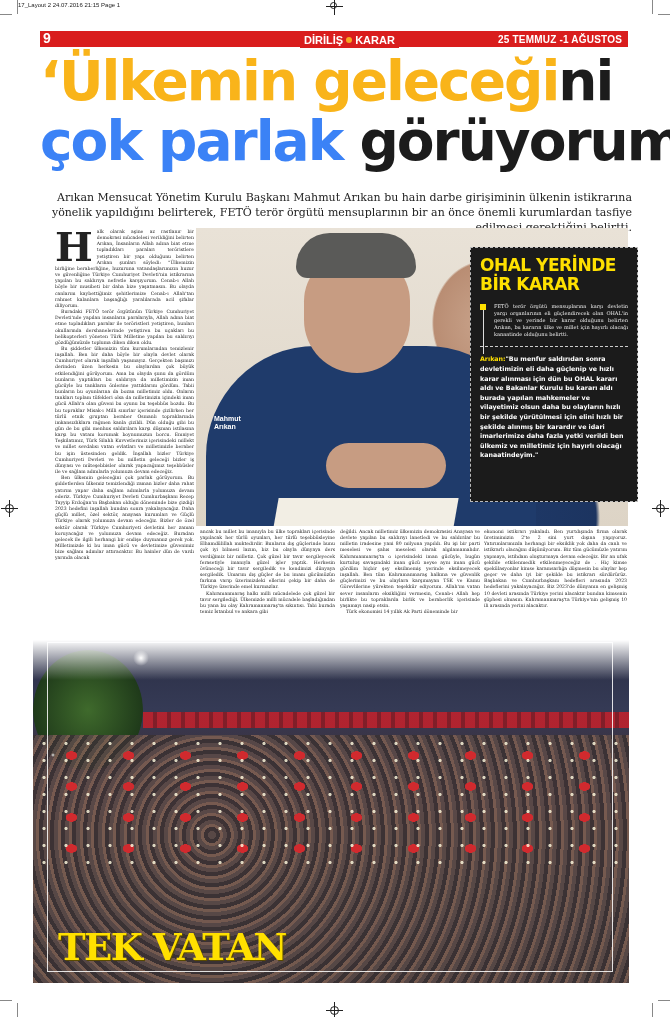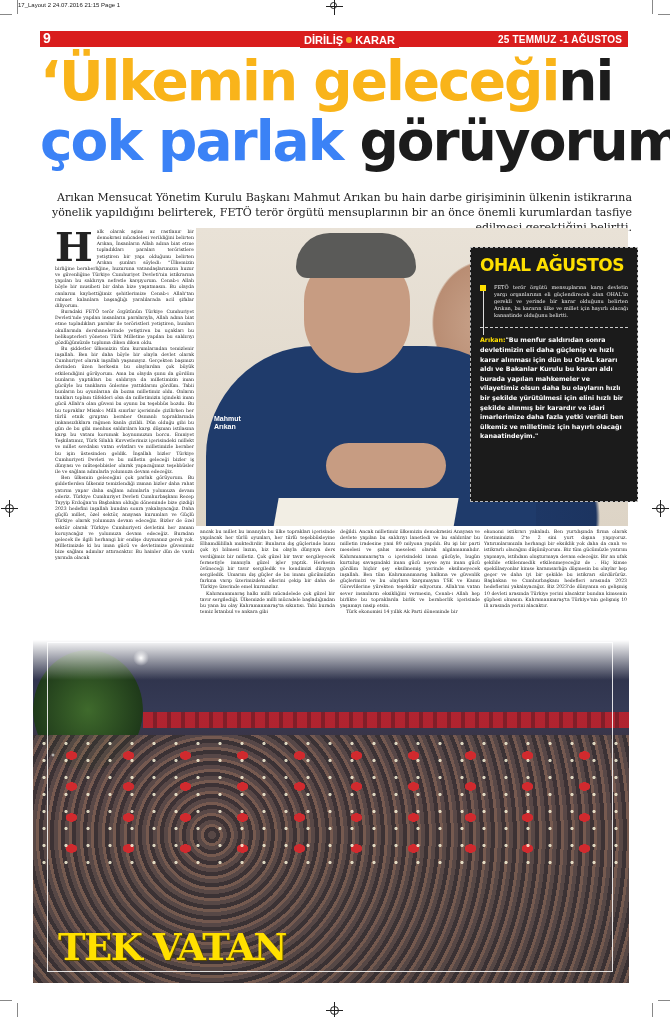--- a/index.html
+++ b/index.html
@@ -109,21 +109,22 @@
   <div class="hands"></div>
   <div class="book"></div>
 </div>
 <div class="abs caption">
   <div>Mahmut</div>
   <div>Arıkan</div>
 </div>
 
 <div class="abs sidebar">
   <div class="st">
-    <div>OHAL AĞUSTOS</div>
+    <div>OHAL YERİNDE</div>
+    <div>BİR KARAR</div>
   </div>
   <div class="sbody">
     <span class="bullet"></span>
     <span class="bline"></span>
     <span>FETÖ terör örgütü mensuplarına karşı devletin yargı organlarının eli güçlendirecek olan OHAL'in gerekli ve yerinde bir karar olduğunu belirten Arıkan, bu kararın ülke ve millet için hayırlı olacağı kanaatinde olduğunu belirtti.</span>
   </div>
   <div class="dash"></div>
   <div class="quote"><span class="who">Arıkan:</span><span>"Bu menfur saldırıdan sonra devletimizin eli daha güçlenip ve hızlı karar alınması için dün bu OHAL kararı aldı ve Bakanlar Kurulu bu kararı aldı burada yapılan mahkemeler ve vilayetimiz olsun daha bu olayların hızlı bir şekilde yürütülmesi için elini hızlı bir şekilde alınmış bir karardır ve idari imarlerimize daha fazla yetki verildi ben ülkemiz ve milletimiz için hayırlı olacağı kanaatindeyim."</span></div>
 </div>
 

